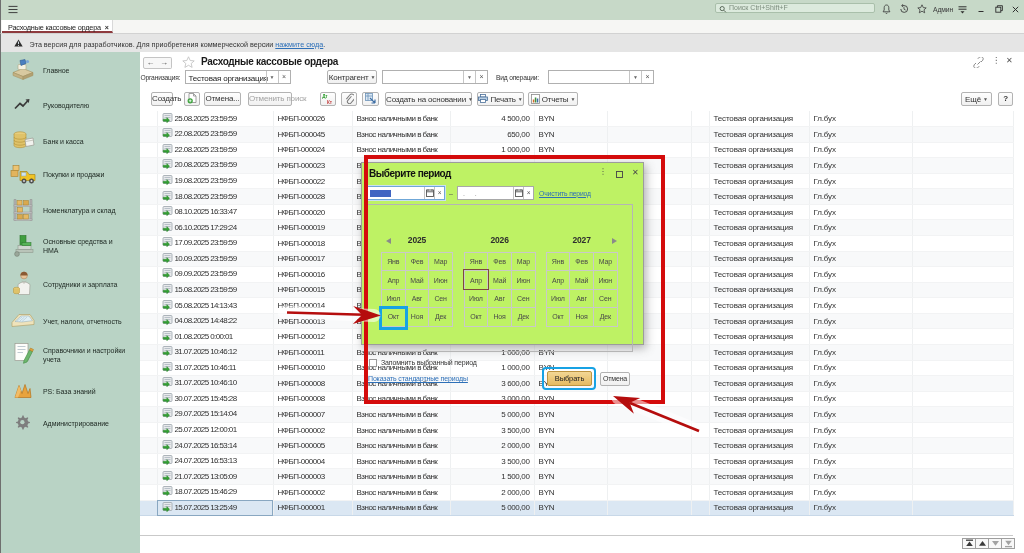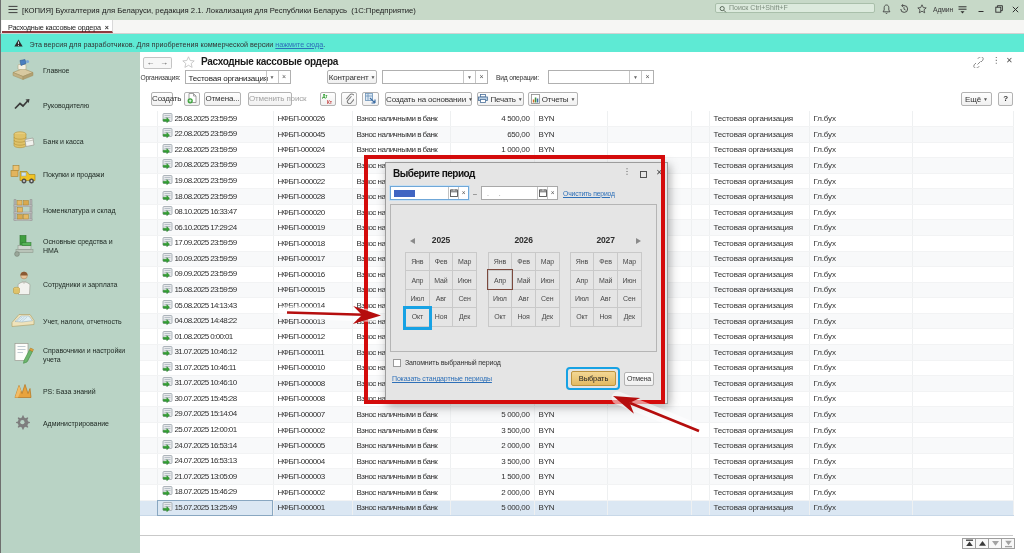--- a/index.html
+++ b/index.html
@@ -8,21 +8,21 @@
 #topbar .ttl{position:absolute;left:21px;top:6px;font-size:7.7px;letter-spacing:0;color:#1c1c1c;white-space:nowrap}
 #burger{position:absolute;left:7px;top:5px;width:10px;height:9px}
 #search{position:absolute;left:714px;top:2.5px;width:160px;height:10px;background:#dceadd;border:1px solid #a9bfaa;border-radius:2px;color:#7d8d7e;font-size:7px;letter-spacing:0;line-height:8.5px;padding-left:13px}
 #search svg{position:absolute;left:3px;top:1px;width:8px;height:8px}
 .tbic{position:absolute;top:3px;color:#3c3c3c}
 
 #tabbar{position:absolute;left:0;top:20px;width:1024px;height:14px;background:#f6f6f4;border-bottom:1px solid #d2d2d2;border-left:1px solid #6f6f6f}
 #tab1{position:absolute;left:1px;top:0;width:111px;height:12.5px;background:#fff;border-right:1px solid #d9d9d9;border-bottom:2px solid #8e3a3e;font-size:7.3px;letter-spacing:-0.2px;color:#222;padding:2.5px 0 0 6px}
 #tab1 .x{color:#333;margin-left:4px;font-size:7px;font-weight:bold}
 
-#warnbar{position:absolute;left:0;top:34px;width:1024px;height:18px;background:#5eead4;border-left:1px solid #6f6f6f;font-size:7.2px;letter-spacing:0;color:#333}
+#warnbar{position:absolute;left:0;top:34px;width:1024px;height:18px;background:#e5e5e5;border-left:1px solid #6f6f6f;font-size:7.2px;letter-spacing:0;color:#333}
 #warnbar .wtx{position:absolute;left:28.5px;top:5.5px;white-space:nowrap}
 #warnbar a{color:#2e70b8;text-decoration:underline}
 
 #sidebar{position:absolute;left:0;top:52px;width:140px;height:501px;background:#b9d3c5;border-left:1px solid #6f6f6f}
 .sit{position:absolute;left:0;width:140px;height:36px}
 .sic{position:absolute;left:7px;top:50%;transform:translateY(-50%);width:30px;text-align:center}
 .slb{position:absolute;left:42px;top:50%;transform:translateY(-50%);width:95px;font-size:7px;letter-spacing:-0.05px;line-height:9px;color:#1c2620}
 
 #main{position:absolute;left:140px;top:52px;width:884px;height:501px;background:#fff}
 .navbtn{position:absolute;top:5px;width:15px;height:12px;background:#f7f7f7;border:1px solid #c4c4c4;color:#4a4a4a;font-size:8px;text-align:center;line-height:10px}
@@ -47,21 +47,21 @@
 #tbl tr.alt td{background:#f8f9fa}
 #tbl td.c1{letter-spacing:-0.6px}#tbl td.c2{letter-spacing:-0.45px}#tbl td.c3{letter-spacing:-0.5px}#tbl td.c4{letter-spacing:-0.35px}
 #tbl tr.sel td{background:#dbe7f3;border-bottom-color:#c8d8e8}
 #tbl td.c4{text-align:right;padding:0 4px 0 0}
 #tbl td.c1 .dcw{display:inline-block;width:13px;vertical-align:-2px}
 #tbl td.c1.fc{outline:1px solid #89a7c1;outline-offset:-1px}
 #tblbot{position:absolute;left:0;top:483px;width:873px;height:0;border-top:1px solid #c9c9c9}
 
 .fnav{position:absolute;top:485.5px;width:14px;height:11.5px;background:#f8f8f8;border:1px solid #9e9e9e;border-radius:0;text-align:center;line-height:9px}
 
-#dlg{position:absolute;left:385px;top:162px;width:283px;height:242px;background:#e5e5e5;border:1px solid #9c9c9c;box-shadow:2px 3px 9px rgba(80,80,80,0.45)}
+#dlg{position:absolute;left:361px;top:162px;width:283px;height:183px;background:#bef264;border:1px solid #9c9c9c;box-shadow:2px 3px 9px rgba(80,80,80,0.45)}
 #dlg .dt{position:absolute;left:7px;top:5px;font-size:10px;letter-spacing:-0.48px;font-weight:bold;color:#111}
 .dgi{position:absolute;top:6px;color:#4a4a4a}
 .dinp{position:absolute;top:23px;height:14px;background:#fff;border:1px solid #a8a8a8}
 .dinp.foc{border:1px solid #6fa7d8;box-shadow:0 0 0 1px #c9e0f2}
 .dinp .cal{position:absolute;top:0;width:10px;height:12px;border-left:1px solid #c2c2c2;text-align:center}
 .dinp .xx{position:absolute;top:0;width:10px;height:12px;border-left:1px solid #c2c2c2;text-align:center;font-size:6.5px;line-height:11px;color:#555}
 .dsel{position:absolute;left:3px;top:3px;width:21px;height:7px;background:#4064c2}
 .dots{position:absolute;left:5px;top:3px;color:#8a8a8a;font-size:7px;letter-spacing:2px}
 #dlink1{position:absolute;left:177px;top:26.5px;font-size:6.8px;color:#2e70b8;text-decoration:underline}
 #calbox{position:absolute;left:4px;top:41px;width:267px;height:148px;border:1px solid #b5b5b5}
@@ -81,21 +81,20 @@
 #selbox{position:absolute;left:180px;top:204px;width:54px;height:23px;border:2.5px solid #17a2e4;border-radius:4px}
 
 #redrect{position:absolute;left:364px;top:155px;width:301px;height:249px;border:4px solid #d40b0b;z-index:20}
 #arrows{position:absolute;left:0;top:0;width:1024px;height:553px;z-index:30;pointer-events:none}
 </style></head>
 <body>
 <div id="topbar">
  <svg id="burger" viewBox="0 0 10 9">
       <path d="M0.5 1.4 H9.5 M0.5 4.5 H9.5 M0.5 7.6 H9.5" stroke="#383838" stroke-width="0.95"></path>
     </svg>
- <div class="ttl">[КОПИЯ] Бухгалтерия для Беларуси, редакция 2.1. Локализация для Республики Беларусь&nbsp;&nbsp;(1С:Предприятие)</div>
  <div id="search"><svg width="10" height="9" viewBox="0 0 10 9">
         <circle cx="4" cy="4" r="2.6" fill="none" stroke="#4a5a4a" stroke-width="1.1"></circle>
         <path d="M6 6 L8.6 8.6" stroke="#4a5a4a" stroke-width="1.1"></path>
       </svg>Поиск Ctrl+Shift+F</div>
  <svg class="tbic" style="left:881px;top:4px" width="9" height="11" viewBox="0 0 9 11">
       <path d="M4.5 1 C3 1 2.2 2.2 2.2 3.7 L2.2 6 L1.1 7.8 L7.9 7.8 L6.8 6 L6.8 3.7 C6.8 2.2 6 1 4.5 1 Z" fill="none" stroke="#3c3c3c" stroke-width="0.85"></path>
       <path d="M3.5 8.8 A1.1 1.1 0 0 0 5.5 8.8" fill="none" stroke="#3c3c3c" stroke-width="0.85"></path>
     </svg>
  <svg class="tbic" style="left:898px;top:4px" width="10" height="10" viewBox="0 0 10 10">
       <path d="M1.8 5 A3.4 3.4 0 1 0 5 1.6 L3.2 1.6" fill="none" stroke="#3c3c3c" stroke-width="0.9"></path>

